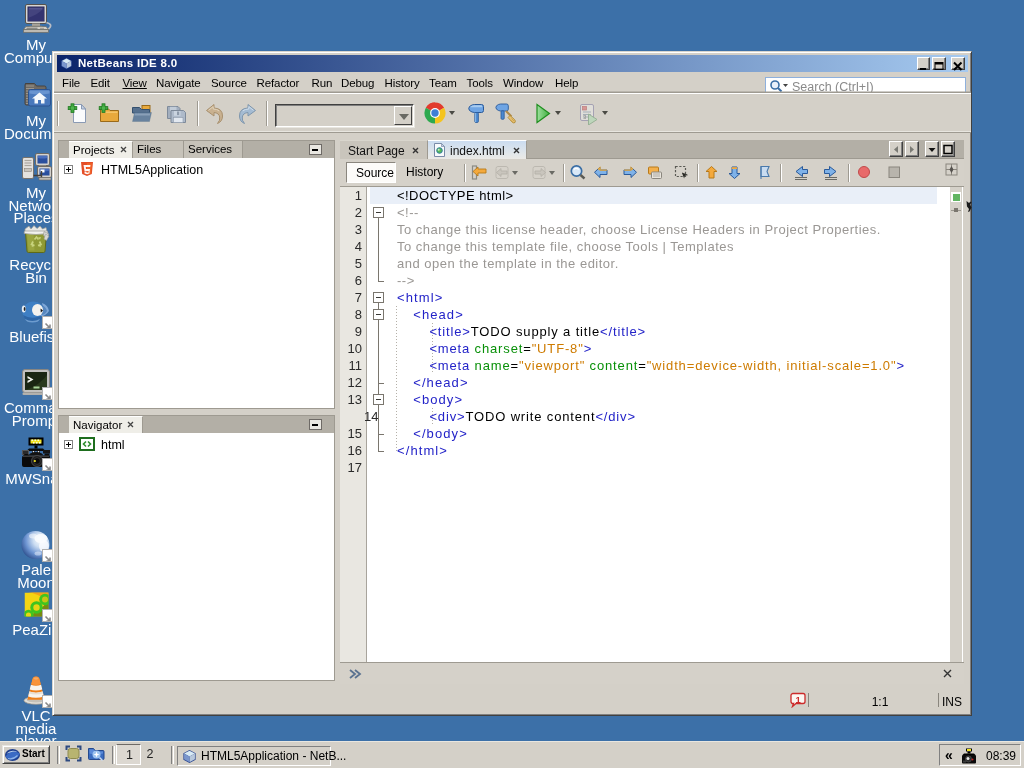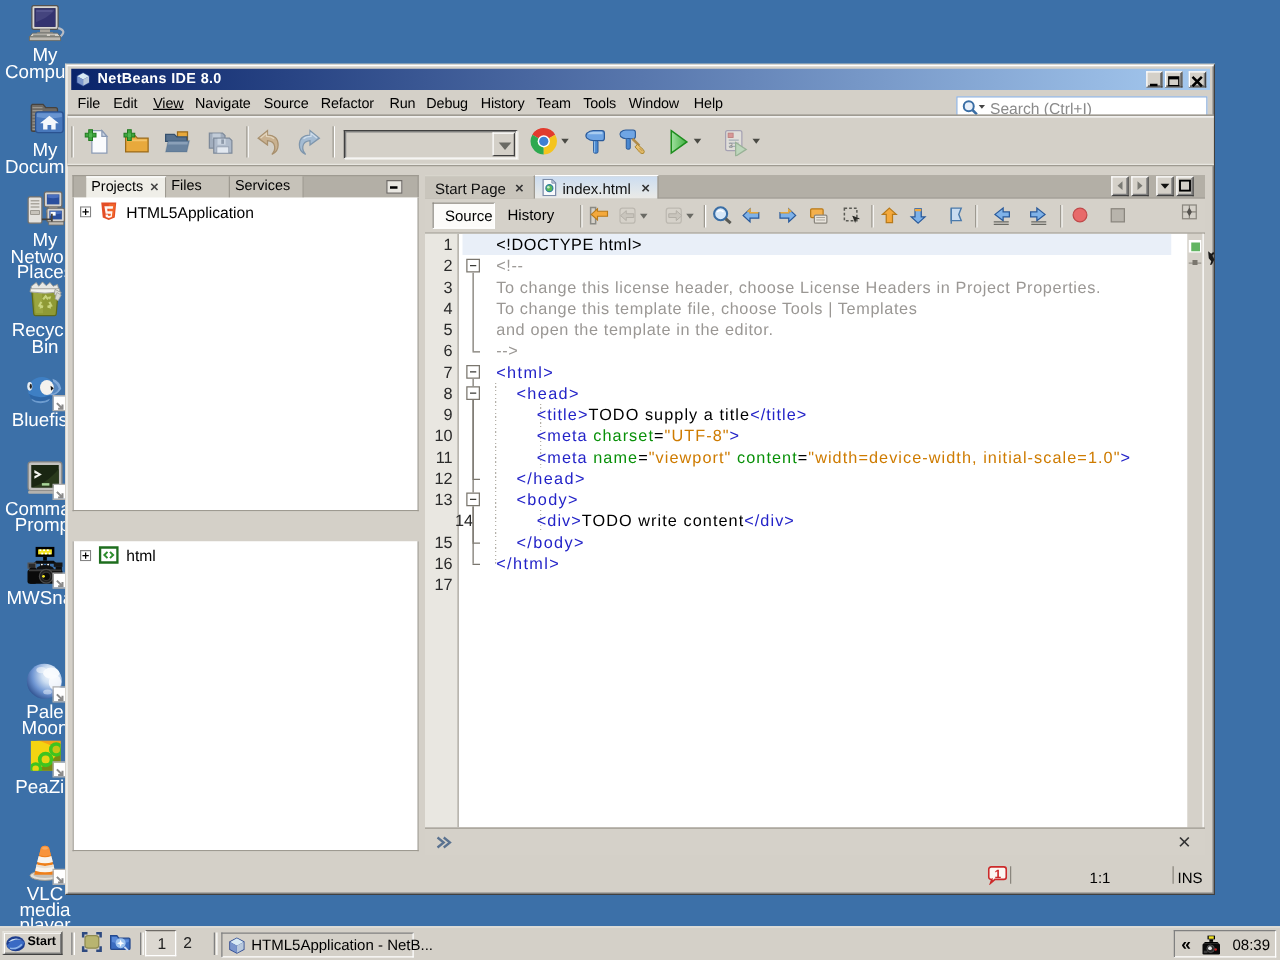--- a/index.html
+++ b/index.html
@@ -492,20 +492,27 @@
         <path d="M2 4.5 h5 M4.5 2 v5" stroke="#000" stroke-width="1"></path>
       </svg>
     <svg width="16" height="16" viewBox="0 0 16 16" style="position:absolute;left:20px;top:3px;">
       <path d="M2 1 h12 l-1.2 12 -4.8 2 -4.8 -2 z" fill="#E44D26"></path>
       <path d="M8 2.2 h5 l-1 10.2 -4 1.6 z" fill="#F16529"></path>
       <path d="M4.5 4 h7 l-0.3 2 h-4.4 l0.2 2 h4 l-0.6 4.5 -2.4 0.8 -2.4 -0.8 -0.2 -2 h2 l0.1 1 1 0.3 1 -0.3 0.2 -1.5 h-4.2 z" fill="#fff" opacity="0.95"></path>
     </svg>
     <span style="position:absolute;left:42px;top:5px;font-size:12.5px;color:#000;">HTML5Application</span>
   </div>
 
+  <div class="wabs" style="left:5px;top:363px;width:277px;height:18px;background:#B3AFA6;border:1px solid #9e9a91;border-bottom:none;">
+    <div class="ptab active" style="left:10px;width:74px;">Navigator</div>
+    <svg width="7" height="7" style="position:absolute;left:68px;top:5px;">
+        <path d="M1 1 L6 6 M6 1 L1 6" stroke="#444" stroke-width="1.3"></path>
+      </svg>
+    <div class="minbox" style="left:250px;"></div>
+  </div>
   <div class="wabs" style="left:5px;top:381px;width:277px;height:248px;background:#fff;border:1px solid #9e9a91;border-top:none;">
     <svg width="9" height="9" style="position:absolute;left:5px;top:7px;">
         <rect x="0.5" y="0.5" width="8" height="8" fill="#fff" stroke="#848484"></rect>
         <path d="M2 4.5 h5 M4.5 2 v5" stroke="#000" stroke-width="1"></path>
       </svg>
     <svg width="16" height="16" viewBox="0 0 16 16" style="position:absolute;left:20px;top:3px;">
       <rect x="1" y="2" width="14" height="12" fill="#fff" stroke="#1E6E1E" stroke-width="2"></rect>
       <path d="M7 5.5 L4.5 8 L7 10.5 M9 5.5 L11.5 8 L9 10.5" stroke="#2E8E2E" stroke-width="1.6" fill="none"></path>
     </svg>
     <span style="position:absolute;left:42px;top:5px;font-size:12.5px;color:#000;">html</span>

